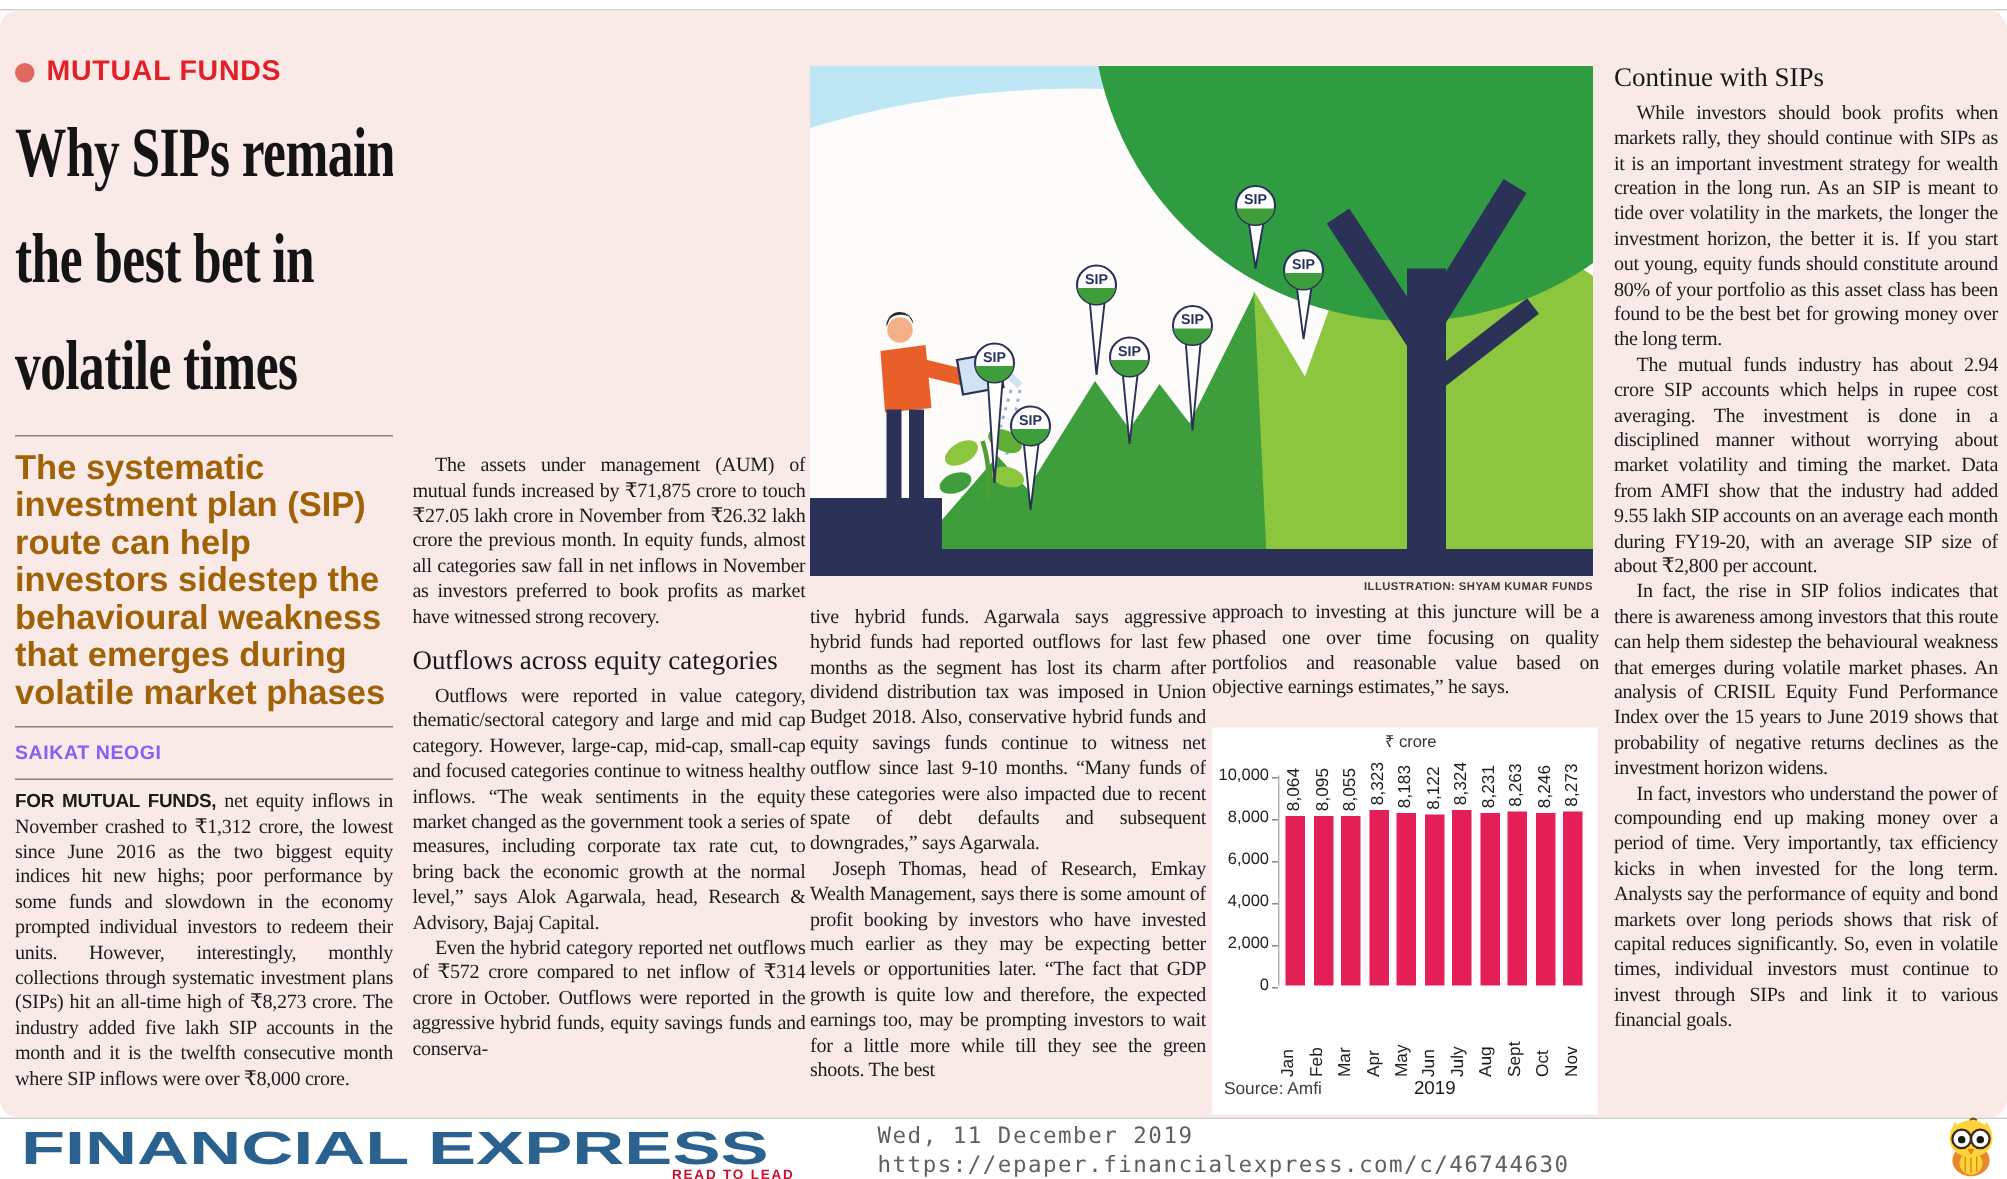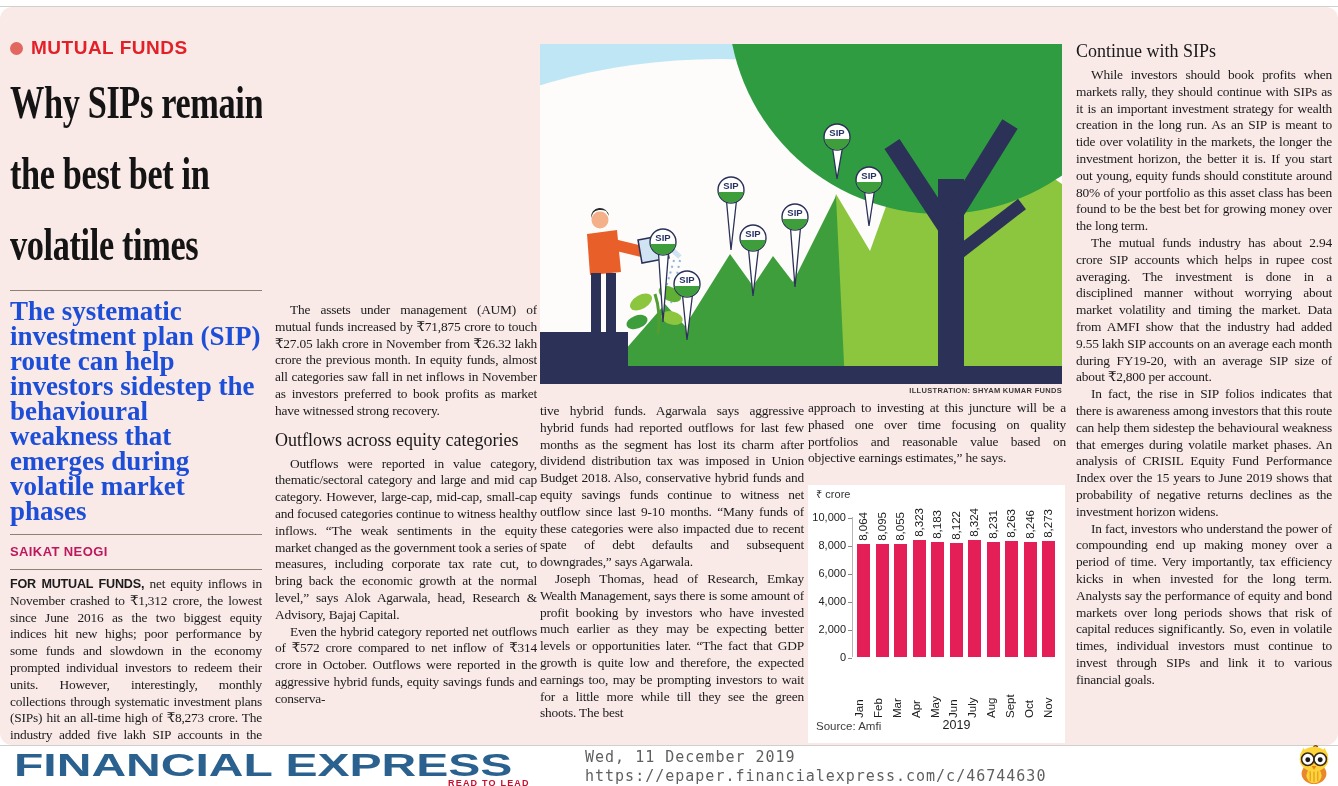--- a/index.html
+++ b/index.html
@@ -20,24 +20,24 @@
   .kicker .klabel{font-weight:bold;font-size:19px;letter-spacing:.5px;color:#e32028;}
   h1{margin:8px 0 0 0;padding:0;}
   .hl-line{height:71px;overflow:visible;}
   .hl-line span{
     display:inline-block;white-space:nowrap;transform:scaleX(.73);transform-origin:0 50%;
     font-family:"Liberation Serif","DejaVu Serif",serif;font-weight:bold;
     font-size:47px;line-height:71px;color:#141414;letter-spacing:-.5px;
   }
   .rule{border-top:1px solid #8f8077;margin:10px 0 0 0;}
   .standfirst{
-    font-family:Liberation Serif, serif;font-weight:bold;
-    font-size:27px;line-height:25px;color:#1d4ed8;margin:8px 0 6px 0;
-  }
-  .byline{font-weight:bold;font-size:13px;letter-spacing:.4px;color:#be185d;margin:9px 0 8px 0;}
+    font-family:Liberation Sans, sans-serif;font-weight:bold;
+    font-size:23px;line-height:25px;color:#a16207;margin:8px 0 6px 0;
+  }
+  .byline{font-weight:bold;font-size:13px;letter-spacing:.4px;color:#8b5cf6;margin:9px 0 8px 0;}
   
   .bodytext p{
     font-family:"Liberation Serif","DejaVu Serif",serif;
     font-size:13.4px;line-height:16.8px;letter-spacing:-.2px;
     color:#1b1b1b;text-align:justify;margin:0;
   }
   .bodytext p.indent{text-indent:15px;}
   .leadin{font-family:"Liberation Sans",sans-serif;font-weight:bold;font-size:12.6px;}
   .subhead{
     font-family:"Liberation Serif","DejaVu Serif",serif;
@@ -54,21 +54,21 @@
   .illu-credit{
     text-align:right;font-size:7.5px;font-weight:bold;color:#3a3a3a;
     letter-spacing:.3px;margin-top:2px;
   }
   
   .chart-panel{
     position:absolute;left:808px;top:478px;width:257px;height:258px;
     background:#ffffff;overflow:visible;
   }
   .chart-title{font-size:17px;font-weight:bold;color:#161616;margin:6px 8px 0 8px;letter-spacing:-.2px;}
-  .chart-unit{font-size:11px;color:#333;margin:1px 0 0 8px;}
+  .chart-unit{font-size:11px;color:#333;margin:1px 0 0 8px;text-align:center;}
   .chart-body{display:flex;margin:16px 6px 12px 4px;}
   .y-axis{
     width:40px;height:150px;margin-top:-5px;display:flex;flex-direction:column;
     justify-content:space-between;align-items:flex-end;
   }
   .y-axis span{font-size:11px;color:#222;position:relative;padding-right:6px;line-height:10px;}
   .y-axis span::after{content:"";position:absolute;right:0;top:60%;width:4px;height:1px;background:#888;}
   .bars{
     flex:1;height:140px;display:flex;align-items:flex-end;justify-content:space-between;
     border-left:1px solid #b5b5b5;padding:0 4px;overflow:visible;

